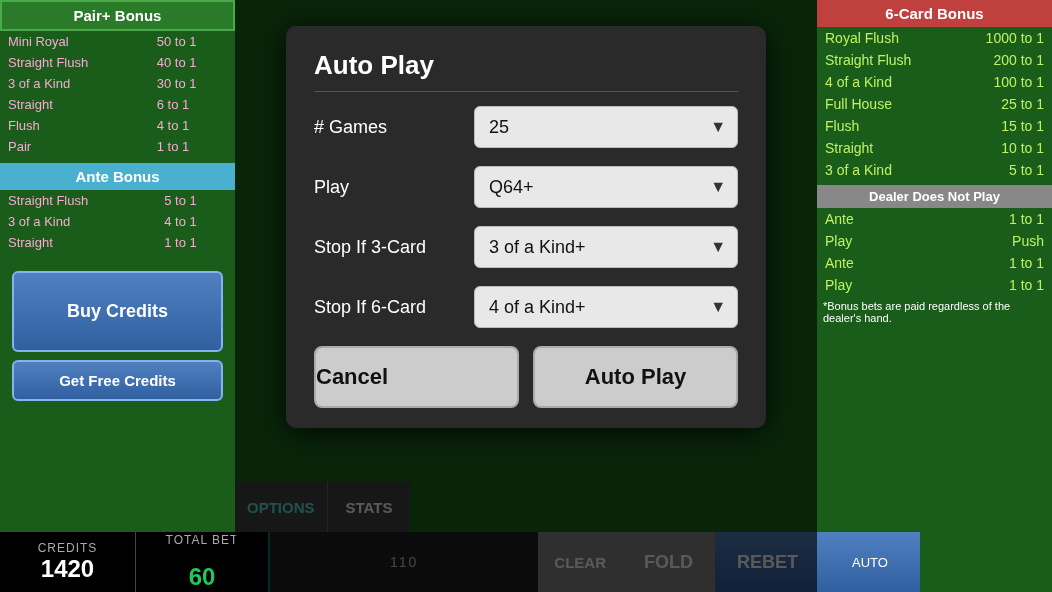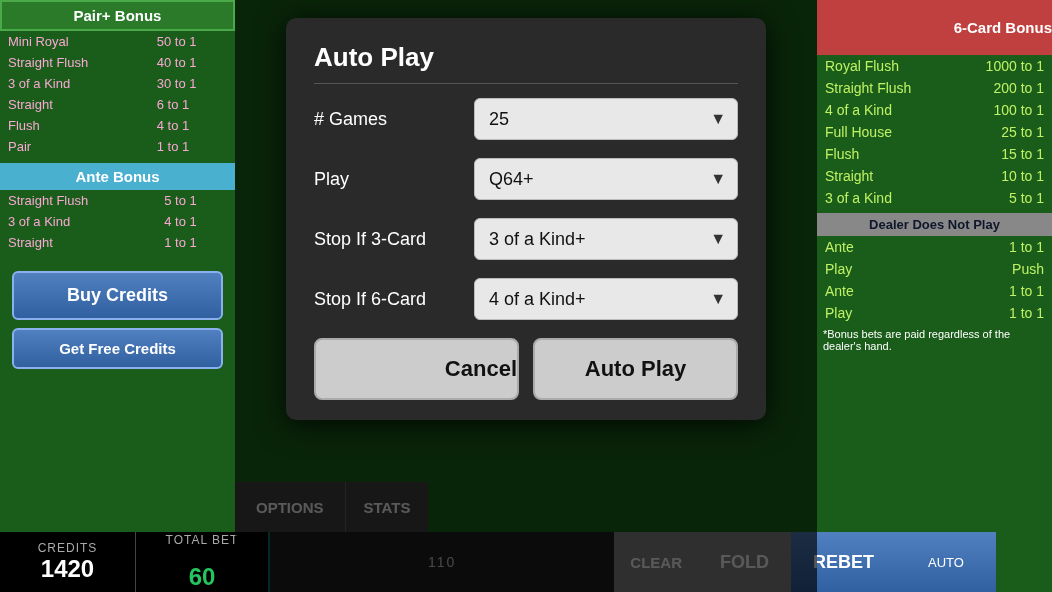--- a/index.html
+++ b/index.html
@@ -57,21 +57,21 @@
       margin-top: 6px;
     }
 
     .buy-credits-btn {
       background: linear-gradient(#5080c0, #3060a0);
       color: #fff;
       font-size: 18px;
       font-weight: bold;
       border: 2px solid #8ab0f0;
       border-radius: 6px;
-      padding: 12px 0;
+      padding: 28px 0;
       margin: 18px 12px 8px 12px;
       text-align: center;
       cursor: pointer;
     }
     .get-free-credits-btn {
       background: linear-gradient(#5080c0, #3060a0);
       color: #fff;
       font-size: 15px;
       font-weight: bold;
       border: 2px solid #8ab0f0;
@@ -86,44 +86,44 @@
     .right-panel {
       position: absolute;
       right: 0; top: 0;
       width: 235px;
       height: 592px;
       background: #1a5c1a;
     }
 
     .six-card-header {
       background: #c04040;
-      text-align: right;
-      color: #fff;
-      font-weight: bold;
-      font-size: 15px;
-      padding: 19px 0;
+      text-align: center;
+      color: #fff;
+      font-weight: bold;
+      font-size: 15px;
+      padding: 5px 0;
     }
 
     .right-table {
       width: 100%;
       border-collapse: collapse;
     }
     .right-table tr td {
       color: #bef264;
       font-size: 14px;
       padding: 3px 8px;
     }
     .right-table tr td:last-child {
       text-align: right;
     }
 
     .dealer-not-play-header {
       background: #888;
       text-align: center;
-      color: #0f172a;
+      color: #ffffff;
       font-weight: bold;
       font-size: 13px;
       padding: 4px 0;
       margin-top: 4px;
     }
     .dealer-plays-header {
       background: #888;
       text-align: center;
       color: #fff;
       font-weight: bold;
@@ -135,21 +135,21 @@
     .note-text {
       color: #fff;
       font-size: 11px;
       padding: 4px 6px;
     }
 
     
     .bottom-bar {
       position: absolute;
       bottom: 0; left: 0;
-      width: 996px;
+      width: 920px;
       height: 60px;
       background: #111;
       display: flex;
       align-items: stretch;
     }
 
     .credits-box {
       background: #000;
       color: #fff;
       display: flex;
@@ -198,25 +198,25 @@
       display: flex;
       align-items: center;
       justify-content: center;
       color: #ccc;
       font-size: 14px;
       letter-spacing: 2px;
     }
 
     .options-btn {
       background: #444;
-      color: #ffffff;
+      color: #5eead4;
       font-size: 15px;
       font-weight: bold;
       border: none;
-      padding: 0 21px;
+      padding: 0 12px;
       cursor: pointer;
     }
     .stats-btn {
       background: #444;
       color: #fff;
       font-size: 15px;
       font-weight: bold;
       border: none;
       padding: 0 18px;
       border-left: 1px solid #666;
@@ -286,21 +286,21 @@
     .modal-overlay {
       position: absolute;
       left: 235px; top: 0;
       width: 582px;
       height: 592px;
       background: rgba(0,0,0,0.65);
       z-index: 10;
       display: flex;
       align-items: flex-start;
       justify-content: center;
-      padding-top: 18px;
+      padding-top: 26px;
     }
 
     .modal {
       background: #2a2a2a;
       border-radius: 10px;
       width: 480px;
       padding: 24px 28px 20px 28px;
       box-shadow: 0 4px 30px rgba(0,0,0,0.8);
     }
 
@@ -363,21 +363,21 @@
     .modal-cancel-btn {
       flex: 1;
       background: #ccc;
       color: #111;
       font-size: 22px;
       font-weight: bold;
       border: 2px solid #aaa;
       border-radius: 8px;
       padding: 16px 0;
       cursor: pointer;
-      text-align: right;
+      text-align: left;
     }
 
     .modal-autoplay-btn {
       flex: 1;
       background: #ccc;
       color: #111;
       font-size: 22px;
       font-weight: bold;
       border: 2px solid #aaa;
       border-radius: 8px;

